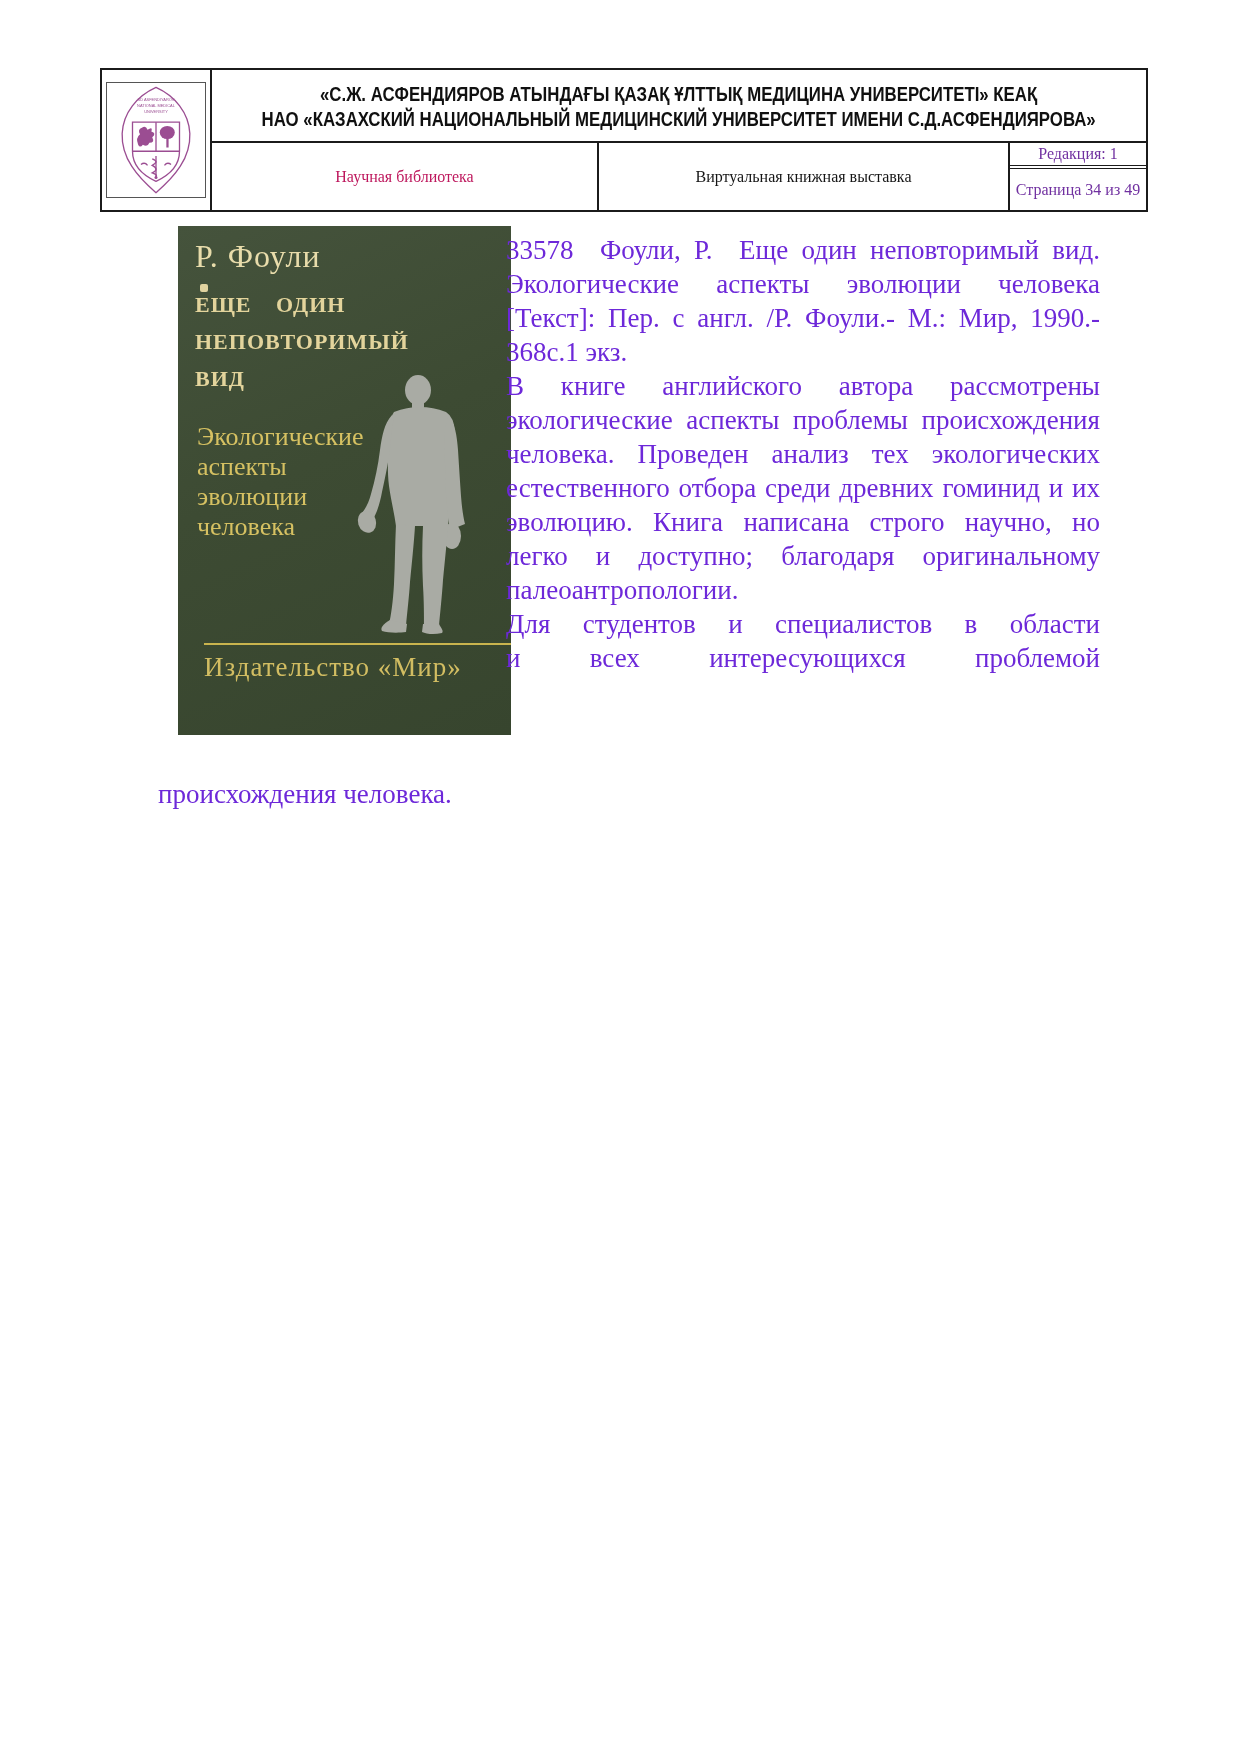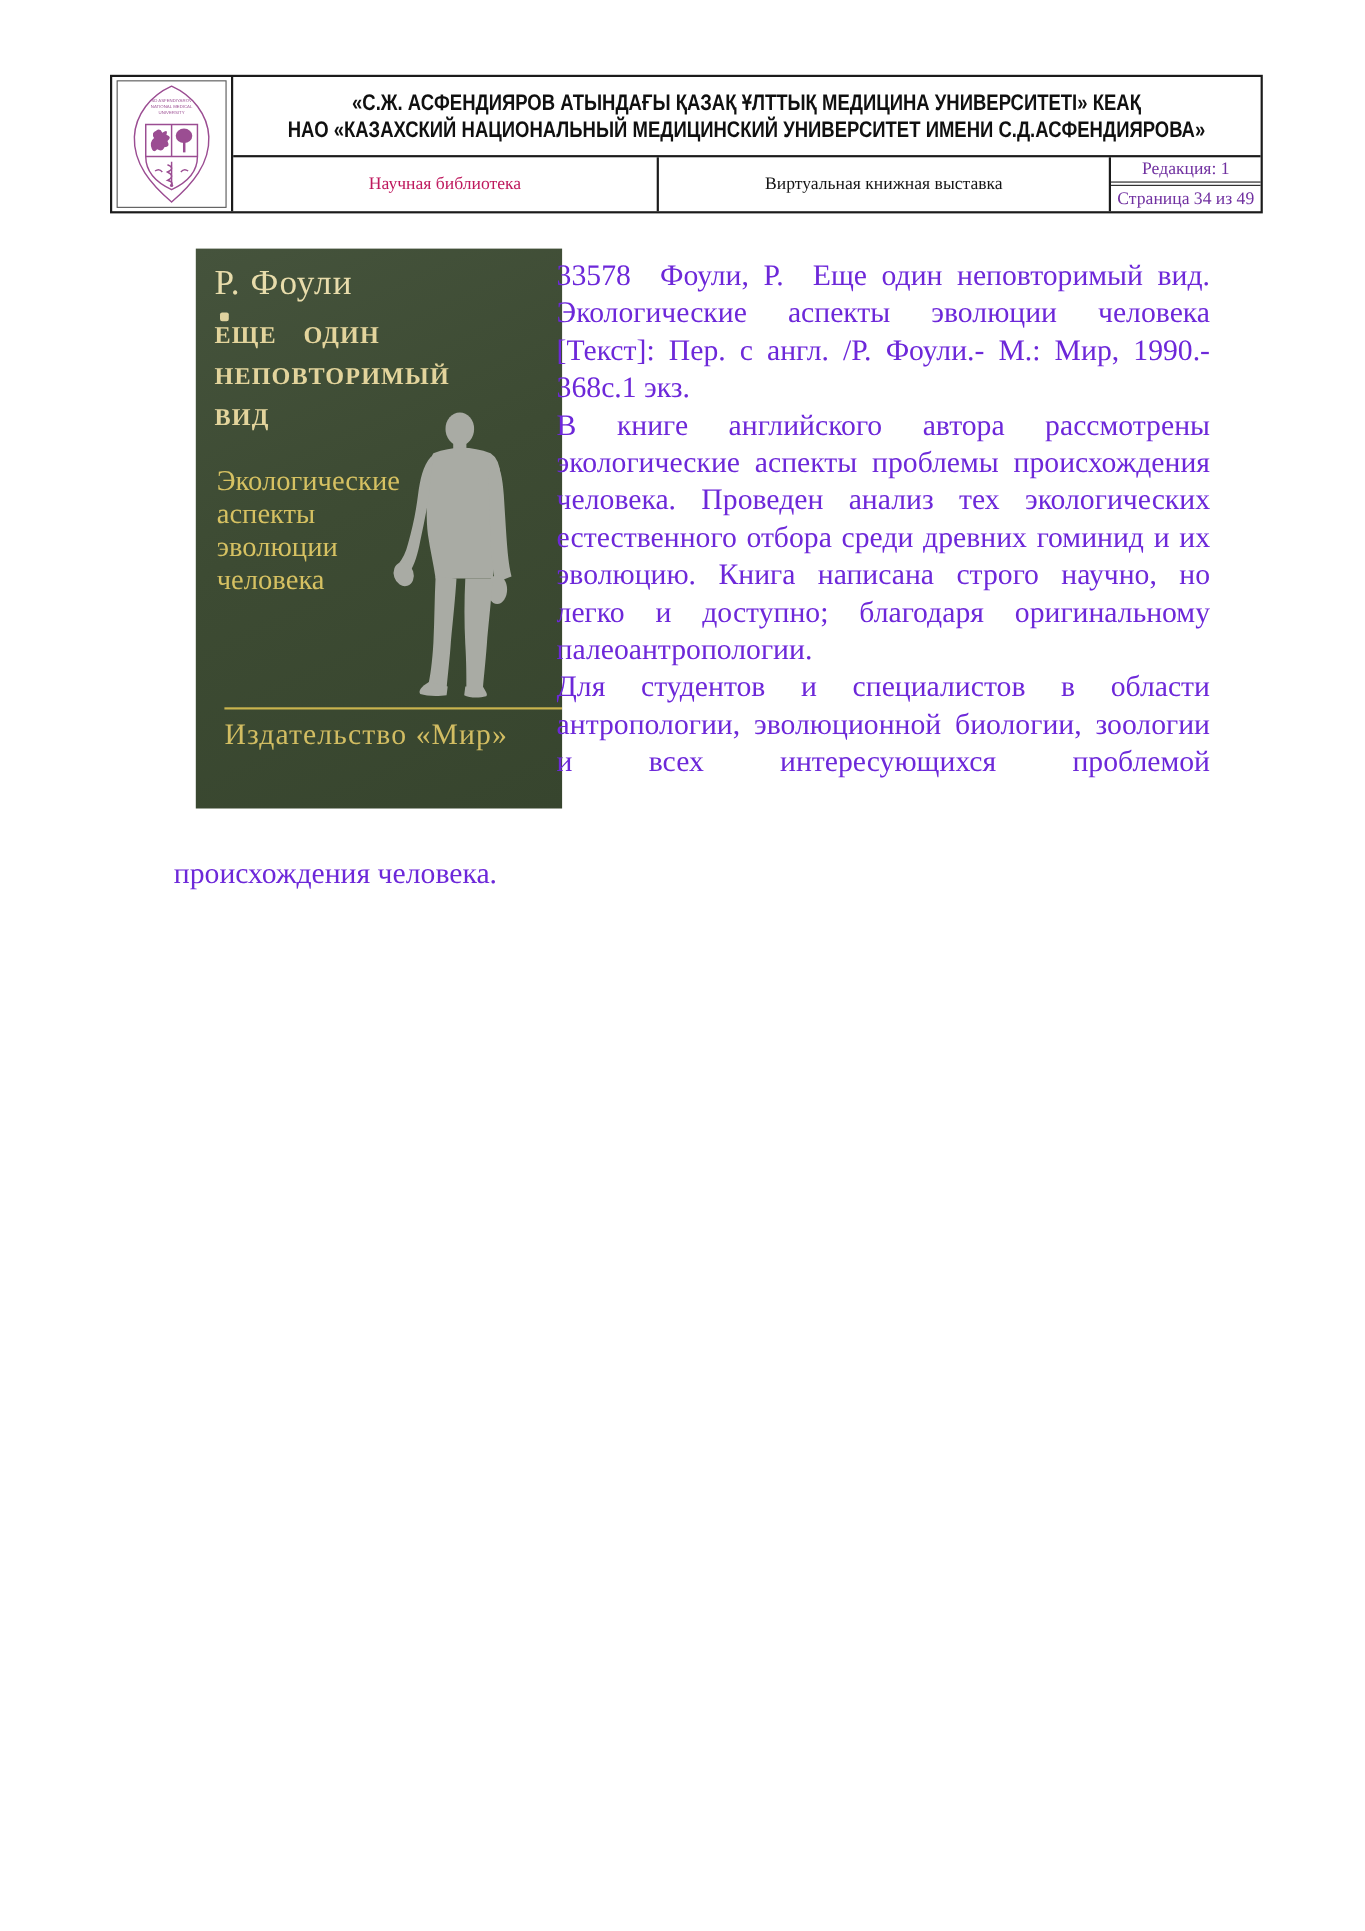--- a/index.html
+++ b/index.html
@@ -3,21 +3,21 @@
 <meta charset="utf-8">
 <style>
   html,body { margin:0; padding:0; background:#ffffff; }
   .page {
     position:relative; width:1241px; height:1755px; background:#ffffff;
     font-family:"Liberation Serif", serif; overflow:hidden;
   }
 
   
   .hdr {
-    position:absolute; left:100px; top:68px; width:1048px; height:126px;
+    position:absolute; left:100px; top:68px; width:1048px; height:144px;
     display:grid; grid-template-columns:110px 387px 411px 1fr;
     grid-template-rows:73px 26px 1fr;
     border:2px solid #1b1b1b; box-sizing:border-box; background:#fff;
   }
   .hdr > div { box-sizing:border-box; display:flex; align-items:center; justify-content:center; }
   .cell-logo  { grid-row:1/4; grid-column:1; border-right:2px solid #1b1b1b; }
   .logo-box   { width:98px; height:114px; border:1px solid #555; display:flex; align-items:center; justify-content:center; }
   .cell-title { grid-row:1; grid-column:2/5; border-bottom:2px solid #1b1b1b; flex-direction:column; }
   .title-cond { transform:scaleX(0.82); transform-origin:50% 50%; text-align:center; }
   .title-cond div {
@@ -149,21 +149,20 @@
         <div class="tline">В книге английского автора рассмотрены</div>
         <div class="tline">экологические аспекты проблемы происхождения</div>
         <div class="tline">человека. Проведен анализ тех экологических</div>
         <div class="tline">естественного отбора среди древних гоминид и их</div>
         <div class="tline">эволюцию. Книга написана строго научно, но</div>
         <div class="tline">легко и доступно; благодаря оригинальному</div>
         <div class="tline tline-last">палеоантропологии.</div>
       </div>
     <div>
         <div class="tline">Для студентов и специалистов в области</div>
-        <div class="tline">антропологии, эволюционной биологии, зоологии</div>
         <div class="tline">и всех интересующихся проблемой</div>
       </div>
   </div>
   <div class="desc-bottom">
     <div class="tline tline-last">происхождения человека.</div>
   </div>
 
 </div>
 
 </body></html>

